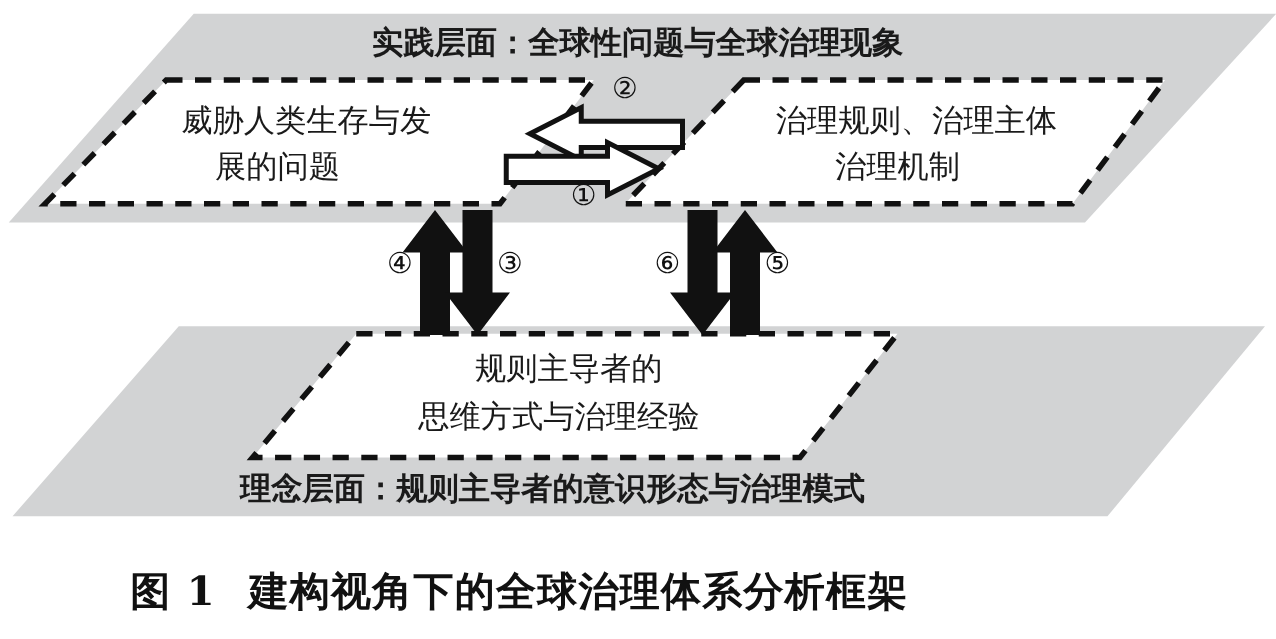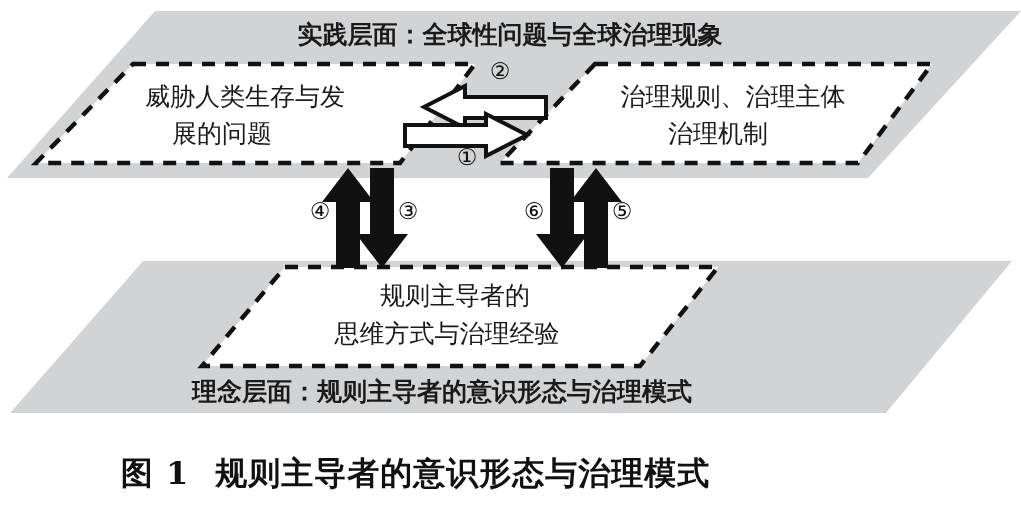--- a/index.html
+++ b/index.html
@@ -115,16 +115,16 @@
     <text class="marker-label" x="467" y="158">①</text>
     <text class="marker-label" x="500" y="72">②</text>
     <text class="marker-label" x="408" y="212">③</text>
     <text class="marker-label" x="320" y="212">④</text>
     <text class="marker-label" x="622" y="212">⑤</text>
     <text class="marker-label" x="534" y="212">⑥</text>
 
   </svg>
 
   <div class="caption">
-    <span class="cap-num">图 1</span><span>规则主导者的意识形态与治理模式</span>
+    <span class="cap-num">图 1</span><span>建构视角下的全球治理体系分析框架</span>
   </div>
 
 </div>
 
 </body></html>

